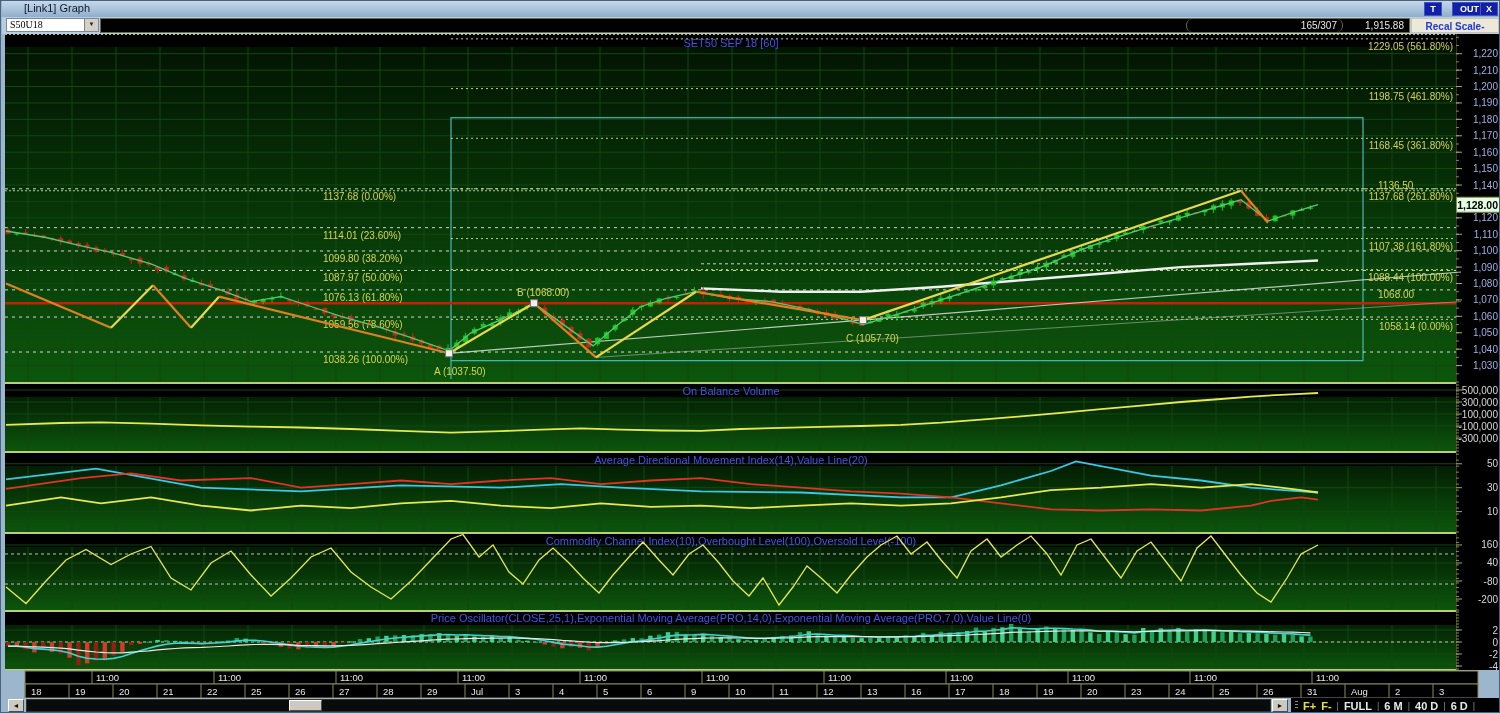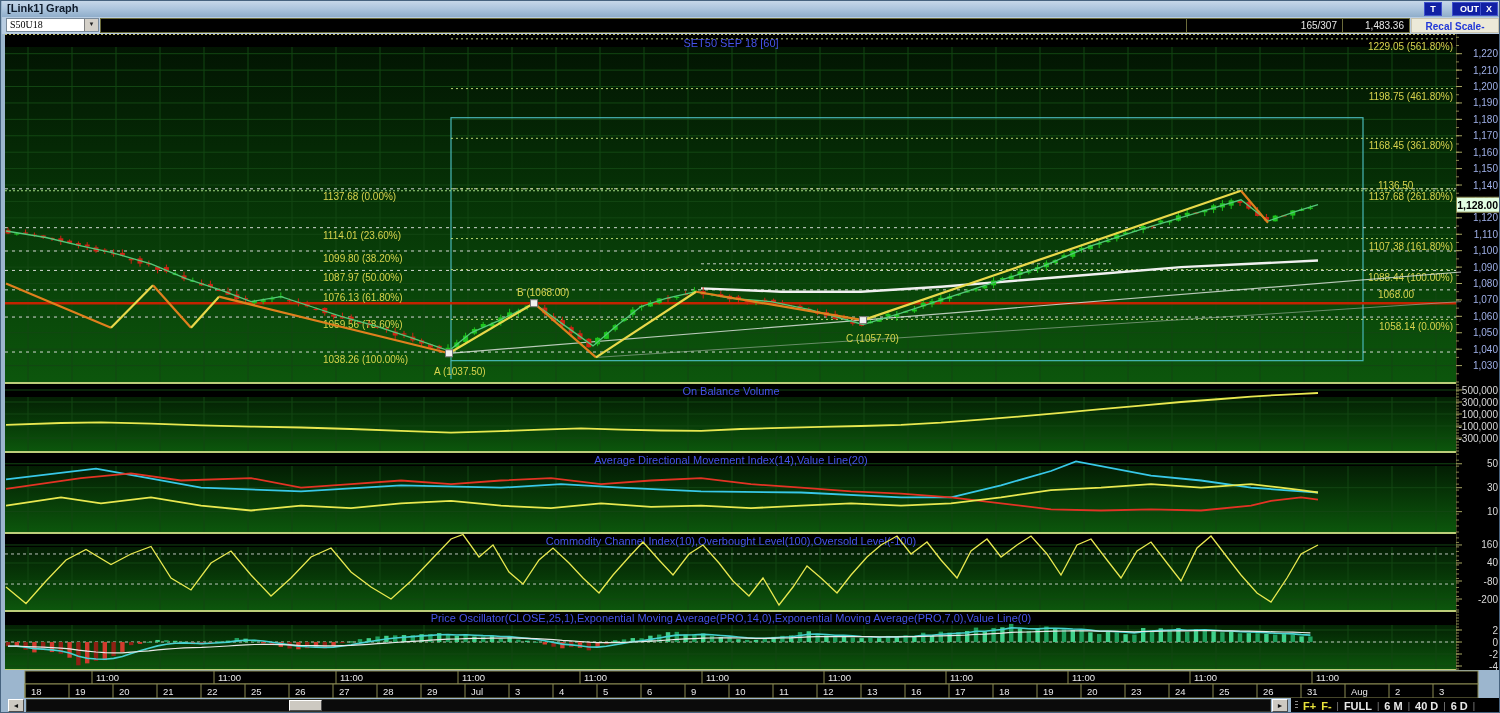--- a/index.html
+++ b/index.html
@@ -1,32 +1,32 @@
 <!DOCTYPE html>
 <html><head>
 <meta charset="utf-8">
 <style>
   html,body{margin:0;padding:0;background:#3a3a3a;}
   .window{position:relative;width:1500px;height:713px;background:#9cb6ce;
     font-family:"Liberation Sans",sans-serif;border:1px solid #47637f;box-sizing:border-box;overflow:hidden;}
   .titlebar{position:absolute;left:1px;top:0;width:1497px;height:16px;
     background:linear-gradient(180deg,#c6d7e9 0%,#a9c2db 55%,#8fadca 100%);border-bottom:1px solid #7e9ab6;}
-  .title-text{position:absolute;left:5px;top:1px;font-size:11px;font-weight:bold;color:#0e1a2a;}
+  .title-text{position:absolute;left:22px;top:1px;font-size:11px;font-weight:normal;color:#0e1a2a;}
   .tb-btn{position:absolute;top:1px;height:12px;background:#1120a4;color:#fff;font-size:9px;
     font-weight:bold;text-align:center;line-height:12px;border:1px solid #4052cc;cursor:default;}
   #btnT{right:57px;width:16px}#btnOut{right:12px;width:33px}#btnX{right:1px;width:16px}
   .toolbar{position:absolute;left:1px;top:16px;width:1497px;height:17px;background:#b9cde2;}
   .dropdown{position:absolute;left:4px;top:1px;width:93px;height:14px;background:#fff;
     border:1px solid #7a8a9a;font-size:10px;color:#000;box-sizing:border-box;font-family:Liberation Serif, serif;}
   .dd-text{position:absolute;left:3px;top:0px;line-height:12px;}
   .dd-btn{position:absolute;right:0;top:0;width:13px;height:12px;background:#d4d0c8;
     border-left:1px solid #808080;text-align:center;font-size:6px;line-height:11px;color:#222;}
   .tool-strip{position:absolute;left:98px;top:1px;width:1310px;height:15px;background:#000;
     border:1px solid #6b6b3a;box-sizing:border-box;}
-  .cell{position:absolute;top:0;height:13px;color:#e8e8e8;font-size:10px;text-align:right;line-height:13px;}
+  .cell{position:absolute;top:0;height:13px;color:#e8e8e8;font-size:10px;text-align:right;line-height:13px;border-radius:6px;}
   #cellCount{right:66px;width:150px;padding-right:5px;border-left:1px solid #6b6b3a;border-right:1px solid #6b6b3a;}
   #cellVal{right:0;width:60px;padding-right:5px;}
   .recal{position:absolute;left:1409px;top:1px;width:88px;height:15px;background:#ece9d8;color:#2238d8;
     font-weight:bold;font-size:10px;text-align:center;line-height:15px;border:1px solid #c8c4b0;box-sizing:border-box;}
   #chartSvg{position:absolute;left:0;top:33px;}
   #chartSvg text{font-family:"Liberation Sans",sans-serif;}
   .bottom-bar{position:absolute;left:1px;top:697px;width:1497px;height:15px;background:#9cb6ce;}
   .sb-btn{position:absolute;top:1px;width:16px;height:13px;background:#cdc9c1;border:1px solid;
     border-color:#ffffff #4d4d4d #4d4d4d #ffffff;font-size:7px;text-align:center;line-height:11px;color:#111;box-sizing:border-box;}
   .sb-track{position:absolute;left:24px;top:1px;width:1245px;height:13px;background:#0b0b0b;
@@ -51,21 +51,21 @@
     <span class="tb-btn" id="btnX">X</span>
   </div>
 
   <div class="toolbar">
     <div class="dropdown">
       <span class="dd-text">S50U18</span>
       <span class="dd-btn">▼</span>
     </div>
     <div class="tool-strip">
       <span class="cell" id="cellCount">165/307</span>
-      <span class="cell" id="cellVal">1,483.36</span>
+      <span class="cell" id="cellVal">1,915.88</span>
     </div>
     <div class="recal">Recal Scale-Linear</div>
   </div>
 
   <svg id="chartSvg" width="1500" height="664">
       <defs>
         <linearGradient id="pg" x1="0" y1="0" x2="0" y2="1">
           <stop offset="0%" stop-color="#021202"></stop>
           <stop offset="55%" stop-color="#073807"></stop>
           <stop offset="100%" stop-color="#0c560c"></stop>

